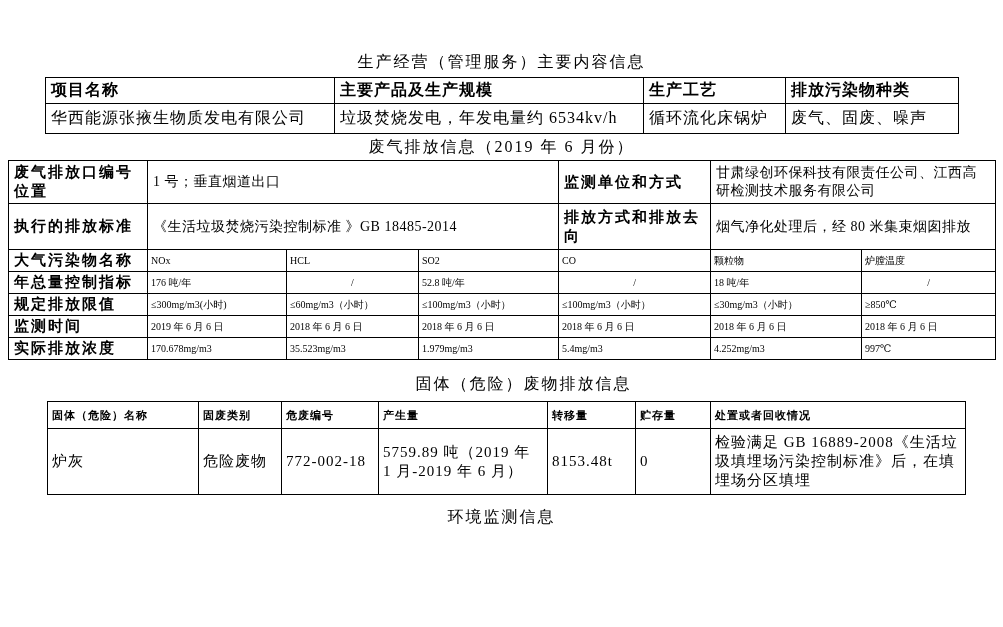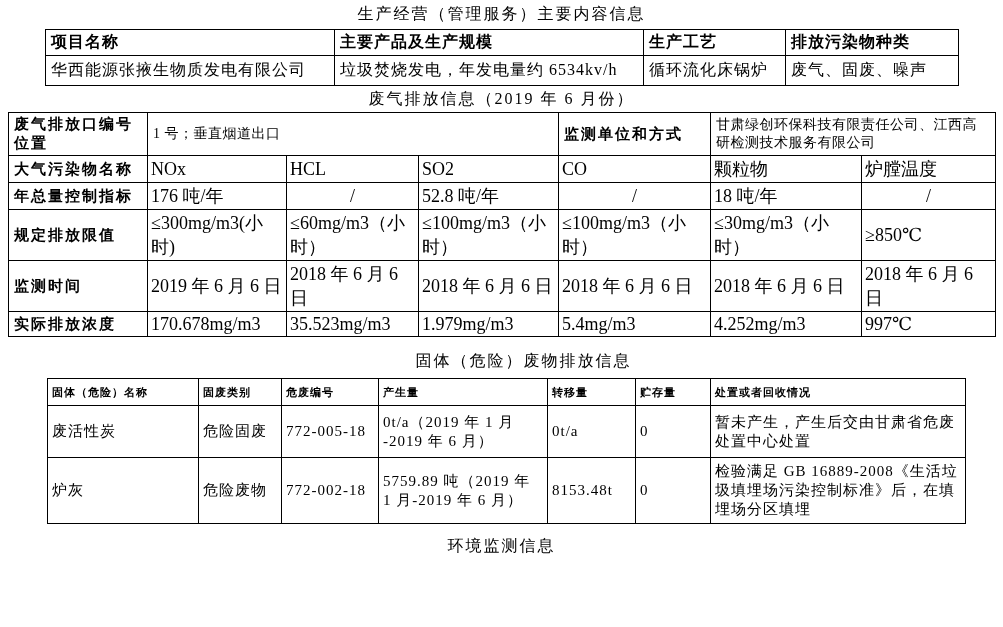--- a/index.html
+++ b/index.html
@@ -2,36 +2,36 @@
 <html><head>
 <meta charset="utf-8">
 <style>
   html,body { margin:0; padding:0; }
   body {
     width:1003px; height:627px; background:#ffffff; color:#000000;
     font-family:"Liberation Serif","DejaVu Serif",serif;
     overflow:hidden;
   }
   .title { text-align:center; font-size:16px; letter-spacing:2px; }
-  .title-business { padding-top:4px; }
+  .title-business { padding-top:4px;margin-top:48px; }
   .title-gas { margin-top:3px; }
   .title-solid { margin-top:14px;padding-left:44px; }
   .title-env { margin-top:12px; }
 
   table { border-collapse:collapse; table-layout:fixed; }
   td, th { border:1px solid #000; overflow:hidden; vertical-align:middle; }
 
   #business-table { margin:4px 0 0 45px; width:913px; }
   #business-table th { text-align:left; font-size:16px; font-weight:bold; padding:2px 5px; height:21px; letter-spacing:1px; }
   #business-table td { text-align:left; font-size:16px; padding:2px 5px; height:25px; letter-spacing:1px; }
 
   #gas-table { margin:2px 0 0 8px; width:987px; }
   #gas-table .lbl { font-weight:bold; font-size:15px; letter-spacing:2px; padding:1px 5px; text-align:left; }
   #gas-table .val { font-size:14px; padding:1px 5px; text-align:left; letter-spacing:0.5px; }
-  #gas-table .pval { font-size:18px; padding:1px 3px; text-align:left; }
+  #gas-table .pval { font-size:10px; padding:1px 3px; text-align:left; }
   #gas-table .c { text-align:center; }
   .r-tall1 { height:43px; }
   .r-tall2 { height:46px; }
   .r-std   { height:21px;margin-top:8px; }
   .r-report{ height:54px; }
   .report-lbl-l1 { display:block; text-align:center; font-size:15px; }
   .report-lbl-l2 { display:block; text-align:center; font-size:13px; }
 
   #solid-table { margin:6px 0 0 47px; width:918px; }
   #solid-table th { text-align:left; font-size:11px; font-weight:bold; padding:2px 4px; height:22px; letter-spacing:1px; }
@@ -78,20 +78,26 @@
       <col style="width:152px">
       <col style="width:151px">
       <col style="width:134px">
     </colgroup>
   <tbody>
       <tr class="r-tall1">
     <td class="lbl">废气排放口编号位置</td>
     <td class="val" colspan="3">1 号；垂直烟道出口</td>
     <td class="lbl">监测单位和方式</td>
     <td class="val" colspan="2">甘肃绿创环保科技有限责任公司、江西高研检测技术服务有限公司</td>
+  </tr>
+  <tr class="r-tall2">
+    <td class="lbl">执行的排放标准</td>
+    <td class="val" colspan="3">《生活垃圾焚烧污染控制标准 》GB 18485-2014</td>
+    <td class="lbl">排放方式和排放去向</td>
+    <td class="val" colspan="2">烟气净化处理后，经 80 米集束烟囱排放</td>
   </tr>
   <tr class="r-std">
     <td class="lbl">大气污染物名称</td>
     <td class="pval">NOx</td>
     <td class="pval">HCL</td>
     <td class="pval">SO2</td>
     <td class="pval">CO</td>
     <td class="pval">颗粒物</td>
     <td class="pval">炉膛温度</td>
   </tr>
@@ -149,29 +155,20 @@
   <tbody>
       <tr>
     <th>固体（危险）名称</th>
     <th>固废类别</th>
     <th>危废编号</th>
     <th>产生量</th>
     <th>转移量</th>
     <th>贮存量</th>
     <th>处置或者回收情况</th>
   </tr>
-  <tr class="s-r1">
-    <td>废活性炭</td>
-    <td>危险固废</td>
-    <td>772-005-18</td>
-    <td>0t/a（2019 年 1 月 -2019 年 6 月）</td>
-    <td>0t/a</td>
-    <td>0</td>
-    <td>暂未产生，产生后交由甘肃省危废处置中心处置</td>
-  </tr>
   <tr class="s-r2">
     <td>炉灰</td>
     <td>危险废物</td>
     <td>772-002-18</td>
     <td>5759.89 吨（2019 年 1 月-2019 年 6 月）</td>
     <td>8153.48t</td>
     <td>0</td>
     <td>检验满足 GB 16889-2008《生活垃圾填埋场污染控制标准》后，在填埋场分区填埋</td>
   </tr>
 </tbody>

